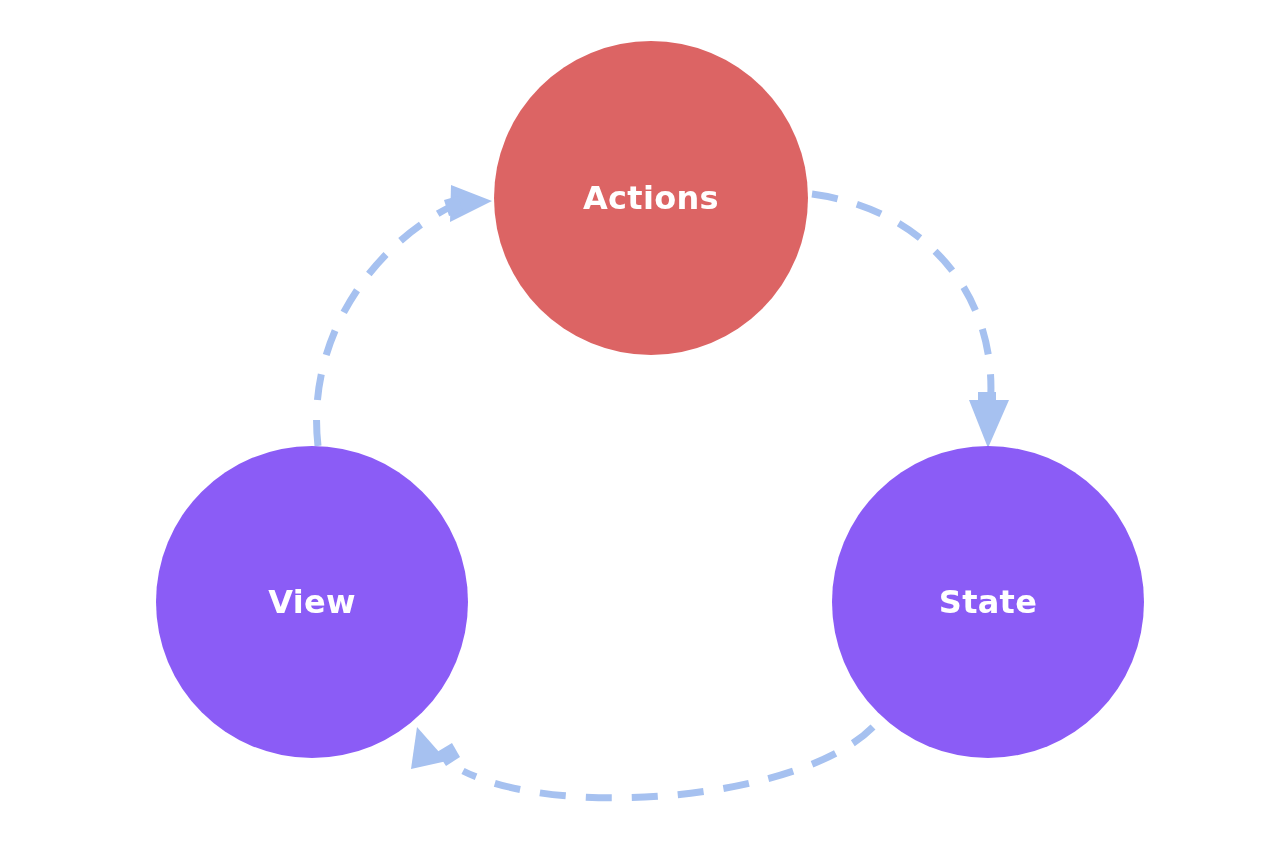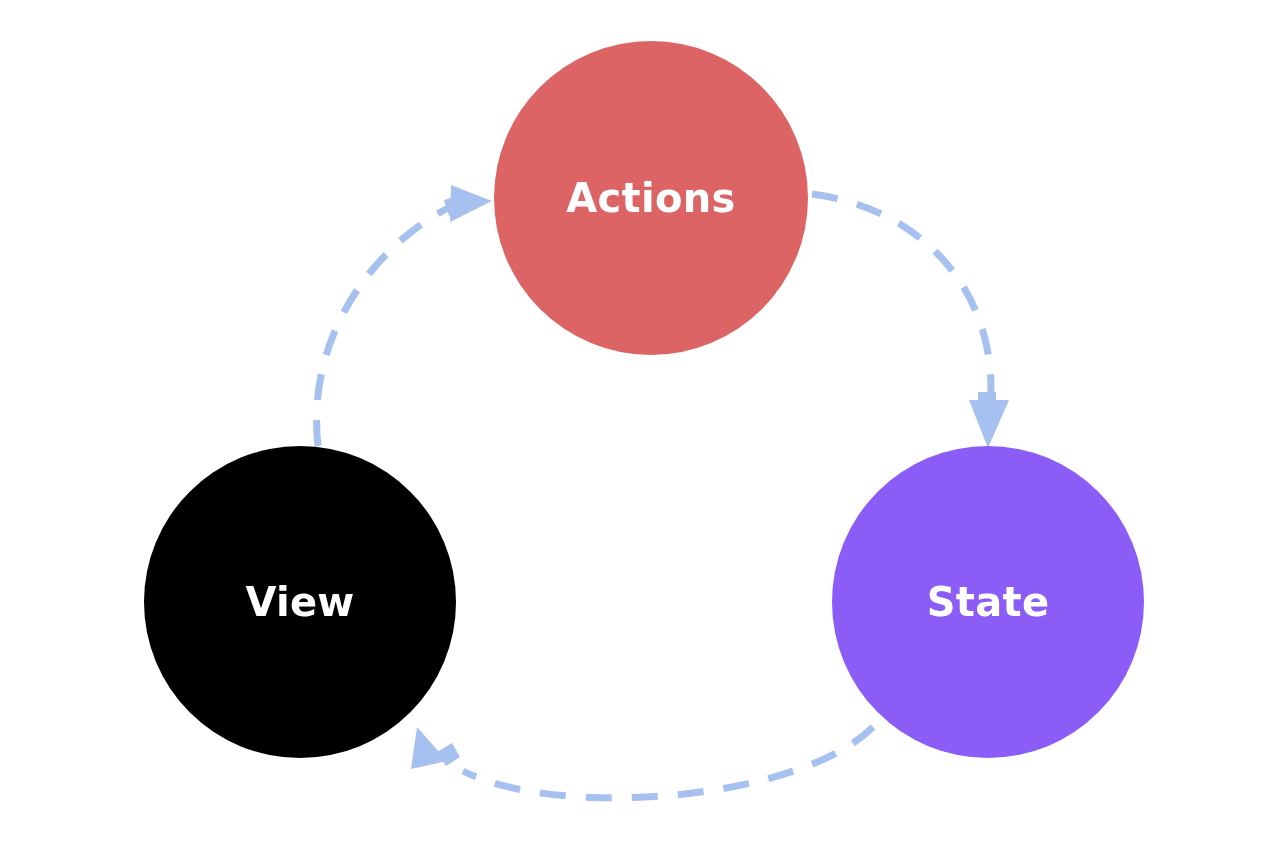--- a/index.html
+++ b/index.html
@@ -33,21 +33,21 @@
     position: absolute;
     border-radius: 50%;
     display: flex;
     align-items: center;
     justify-content: center;
     box-sizing: border-box;
   }
   .node-label {
     color: #ffffff;
     font-weight: bold;
-    font-size: 40px;
+    font-size: 32px;
     letter-spacing: 0.3px;
     line-height: 1;
     text-align: center;
     user-select: none;
     white-space: nowrap;
   }
   #node-actions {
     left: 494px;
     top: 41px;
     width: 314px;
@@ -89,21 +89,21 @@
       <path d="M 318 446 C 306 340, 370 248, 450 207" fill="none" stroke="#a6c1f0" stroke-width="7" stroke-linecap="butt" stroke-dasharray="26 20"></path>
       <polygon points="451,185 492,201 450,222" fill="#a6c1f0"></polygon>
       <polygon points="444,200 458,196 463,212, 449,216" fill="#a6c1f0"></polygon>
     </g>
   </svg>
 
   <div class="node-circle" id="node-actions" style="background: rgb(220, 100, 100); left: 494px; top: 41px; width: 314px; height: 314px;">
     <span class="node-label">Actions</span>
   </div>
 
-  <div class="node-circle" id="node-view" style="background: #000000; left: 144px; top: 446px; width: 312px; height: 312px;">
+  <div class="node-circle" id="node-view" style="background: #8b5cf6; left: 156px; top: 446px; width: 312px; height: 312px;">
     <span class="node-label">View</span>
   </div>
 
   <div class="node-circle" id="node-state" style="background: #8b5cf6; left: 832px; top: 446px; width: 312px; height: 312px;">
     <span class="node-label">State</span>
   </div>
 
 </div>
 
 </body></html>

